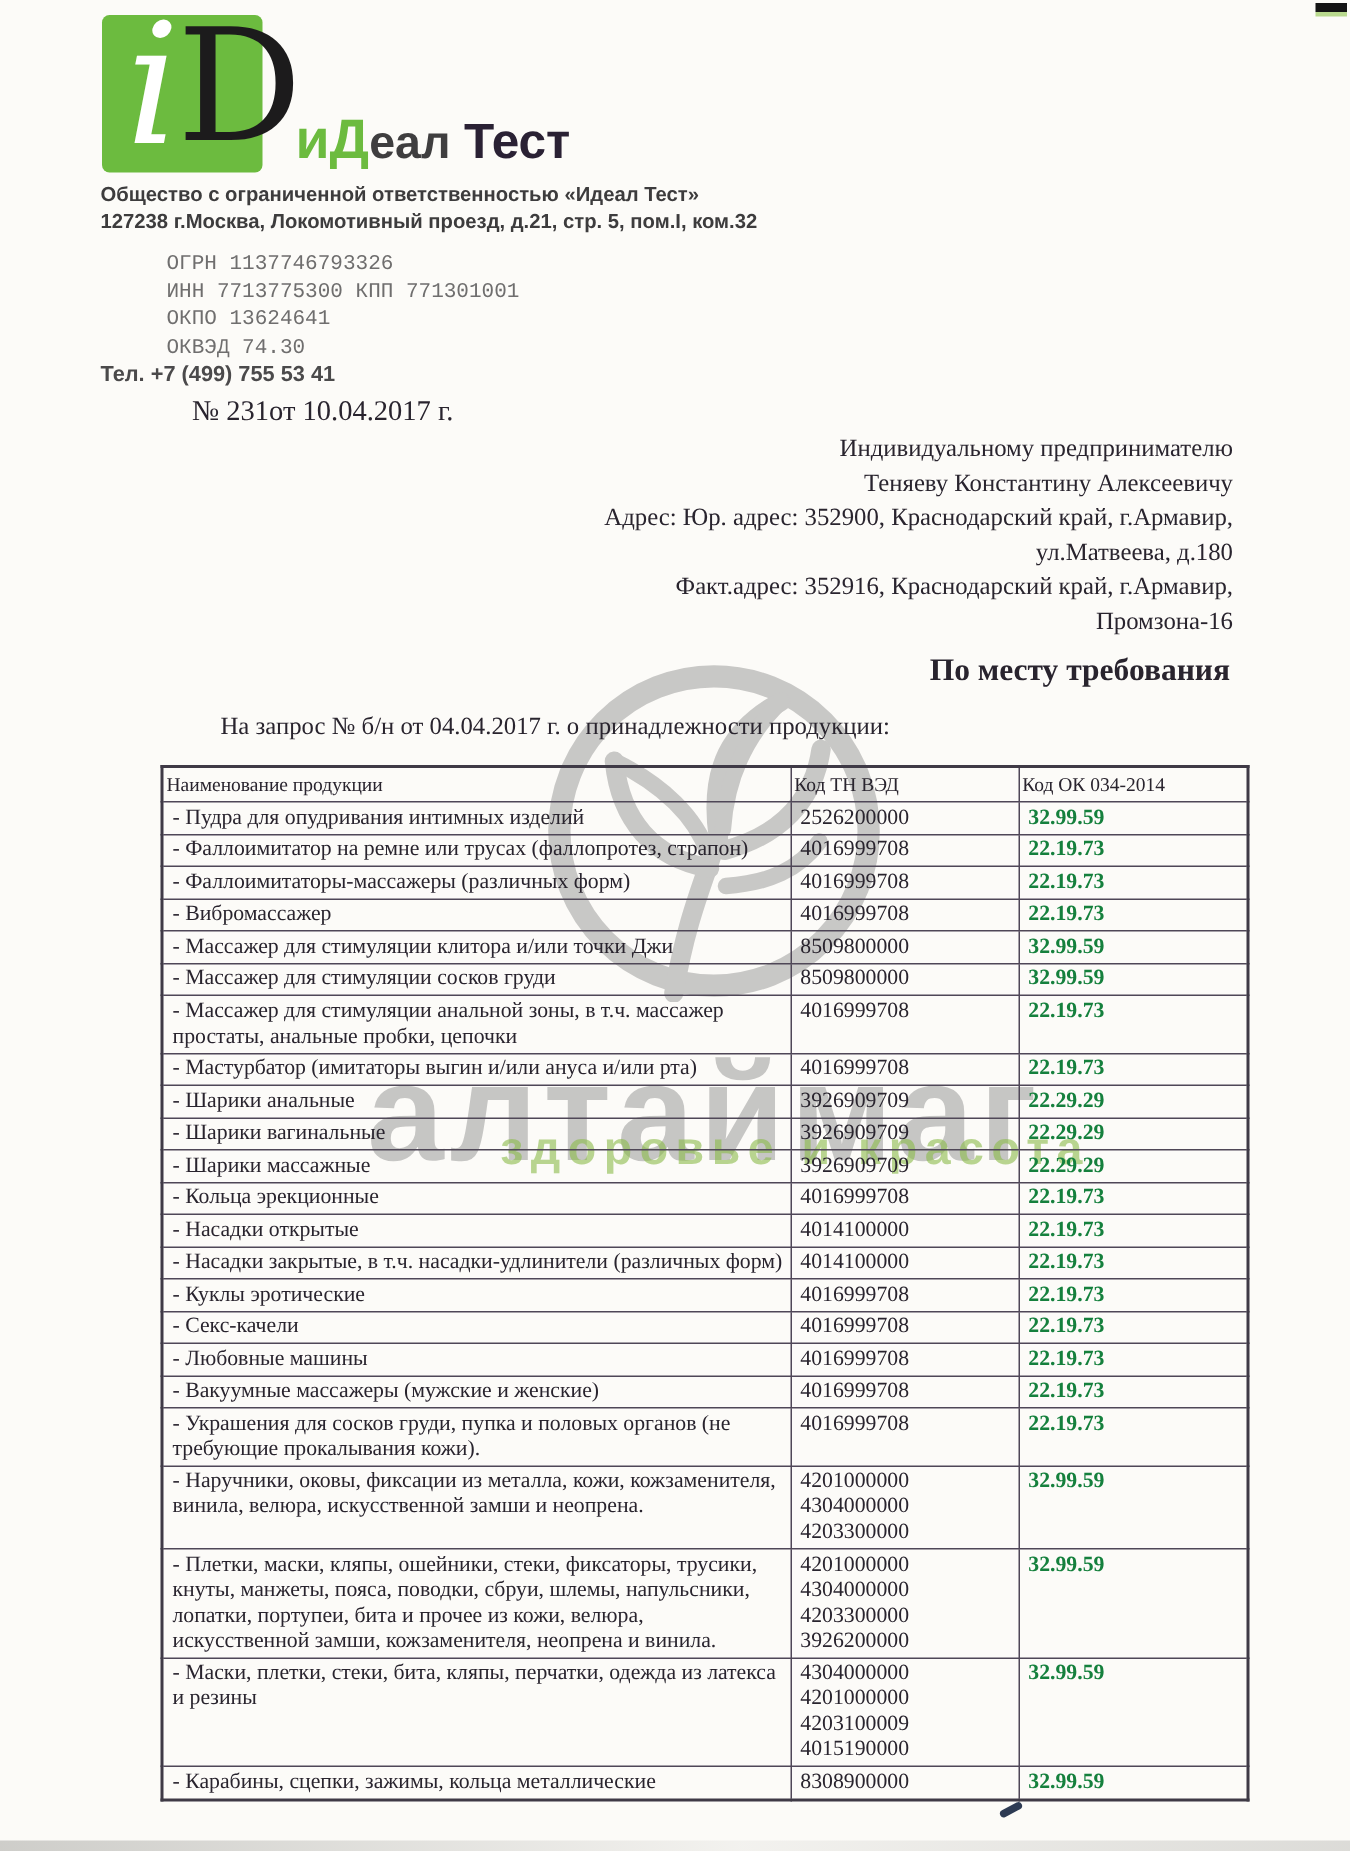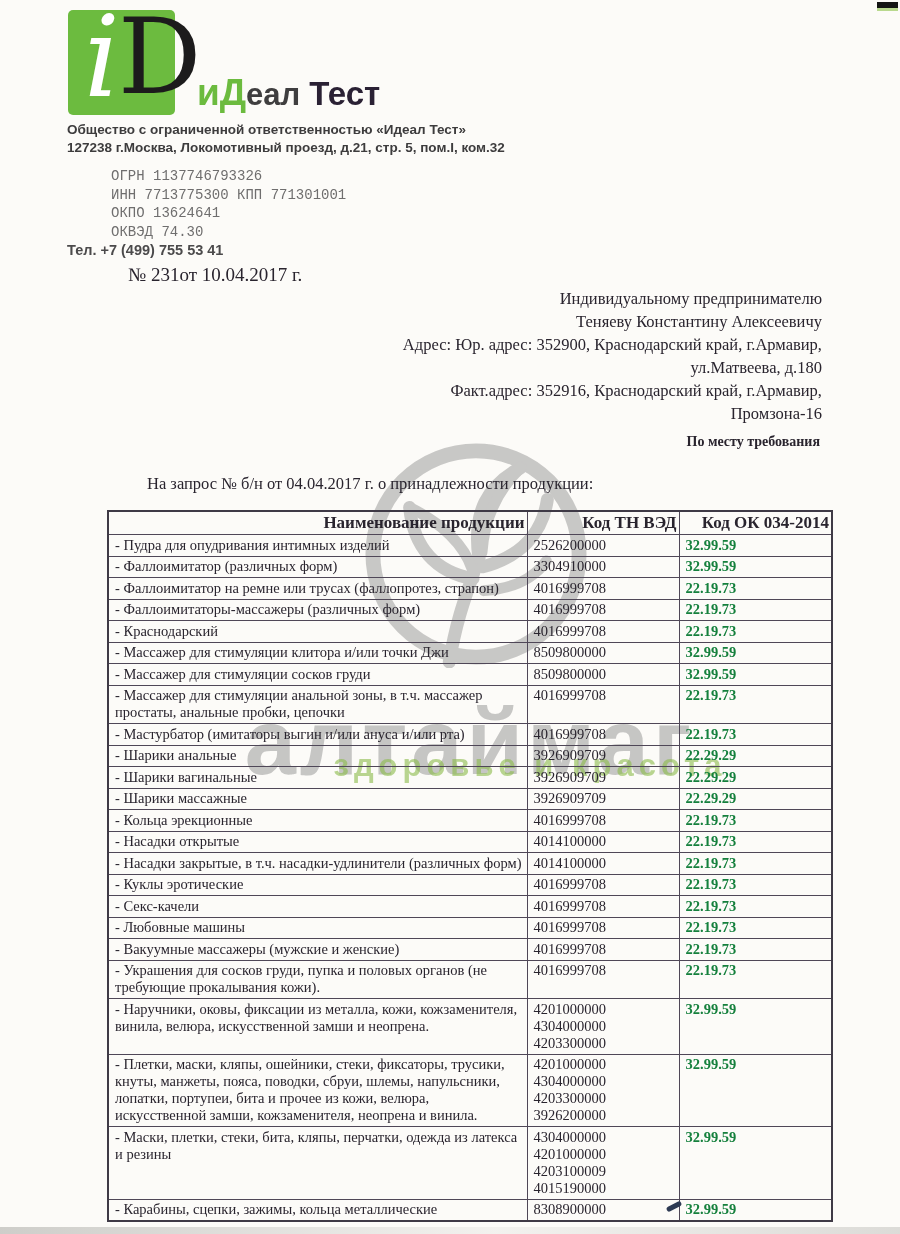--- a/index.html
+++ b/index.html
@@ -45,36 +45,36 @@
     color:#4b4a4b;white-space:nowrap;
   }
   
   .number-line{position:absolute;left:128px;top:264px;font-size:19px;}
   .addressee{
     position:absolute;right:78px;top:287px;width:560px;
     text-align:right;font-size:16.5px;line-height:23px;
   }
   .to-whom{
     position:absolute;right:80px;top:434px;
-    font-size:14px;font-weight:700;margin-left:48px;
+    font-size:21px;font-weight:700;margin-left:48px;
   }
   .request-line{position:absolute;left:147px;top:474px;font-size:16.5px;}
   
   .doc-table{
     position:absolute;left:107px;top:510px;width:724px;
     border-collapse:collapse;table-layout:fixed;
     font-size:14.5px;line-height:17px;color:#29242e;z-index:1;
   }
   .doc-table th,.doc-table td{
     border:1px solid #4f4757;vertical-align:top;
     padding:1.5px 4px 2px 6px;overflow:hidden;
   }
   .doc-table{border:2px solid #3f3a46;}
   .doc-table th{
-    font-size:17px;font-weight:700;text-align:right;
+    font-size:13px;font-weight:400;text-align:left;
     padding:2px 2px 3px 2px;
   }
   .cell-ok{font-weight:700;color:#15803d;padding-left:9px;}
   .cell-tn{padding-left:8px;}
   .closing{
     position:absolute;left:107px;top:1210px;width:628px;
     font-size:17px;line-height:25px;text-align:justify;text-indent:32px;margin-top:47px;
   }
   
   .wm{position:absolute;z-index:0;pointer-events:none;}
@@ -176,42 +176,35 @@
     </thead>
     <tbody>
         <tr>
           <td>- Пудра для опудривания интимных изделий</td>
           <td class="cell-tn">
             <div>2526200000</div>
           </td>
           <td class="cell-ok">32.99.59</td>
         </tr>
         <tr>
-          <td>- Фаллоимитатор (различных форм)</td>
-          <td class="cell-tn">
-            <div>3304910000</div>
-          </td>
-          <td class="cell-ok">32.99.59</td>
-        </tr>
-        <tr>
           <td>- Фаллоимитатор на ремне или трусах (фаллопротез, страпон)</td>
           <td class="cell-tn">
             <div>4016999708</div>
           </td>
           <td class="cell-ok">22.19.73</td>
         </tr>
         <tr>
           <td>- Фаллоимитаторы-массажеры (различных форм)</td>
           <td class="cell-tn">
             <div>4016999708</div>
           </td>
           <td class="cell-ok">22.19.73</td>
         </tr>
         <tr>
-          <td>- Краснодарский</td>
+          <td>- Вибромассажер</td>
           <td class="cell-tn">
             <div>4016999708</div>
           </td>
           <td class="cell-ok">22.19.73</td>
         </tr>
         <tr>
           <td>- Массажер для стимуляции клитора и/или точки Джи</td>
           <td class="cell-tn">
             <div>8509800000</div>
           </td>

